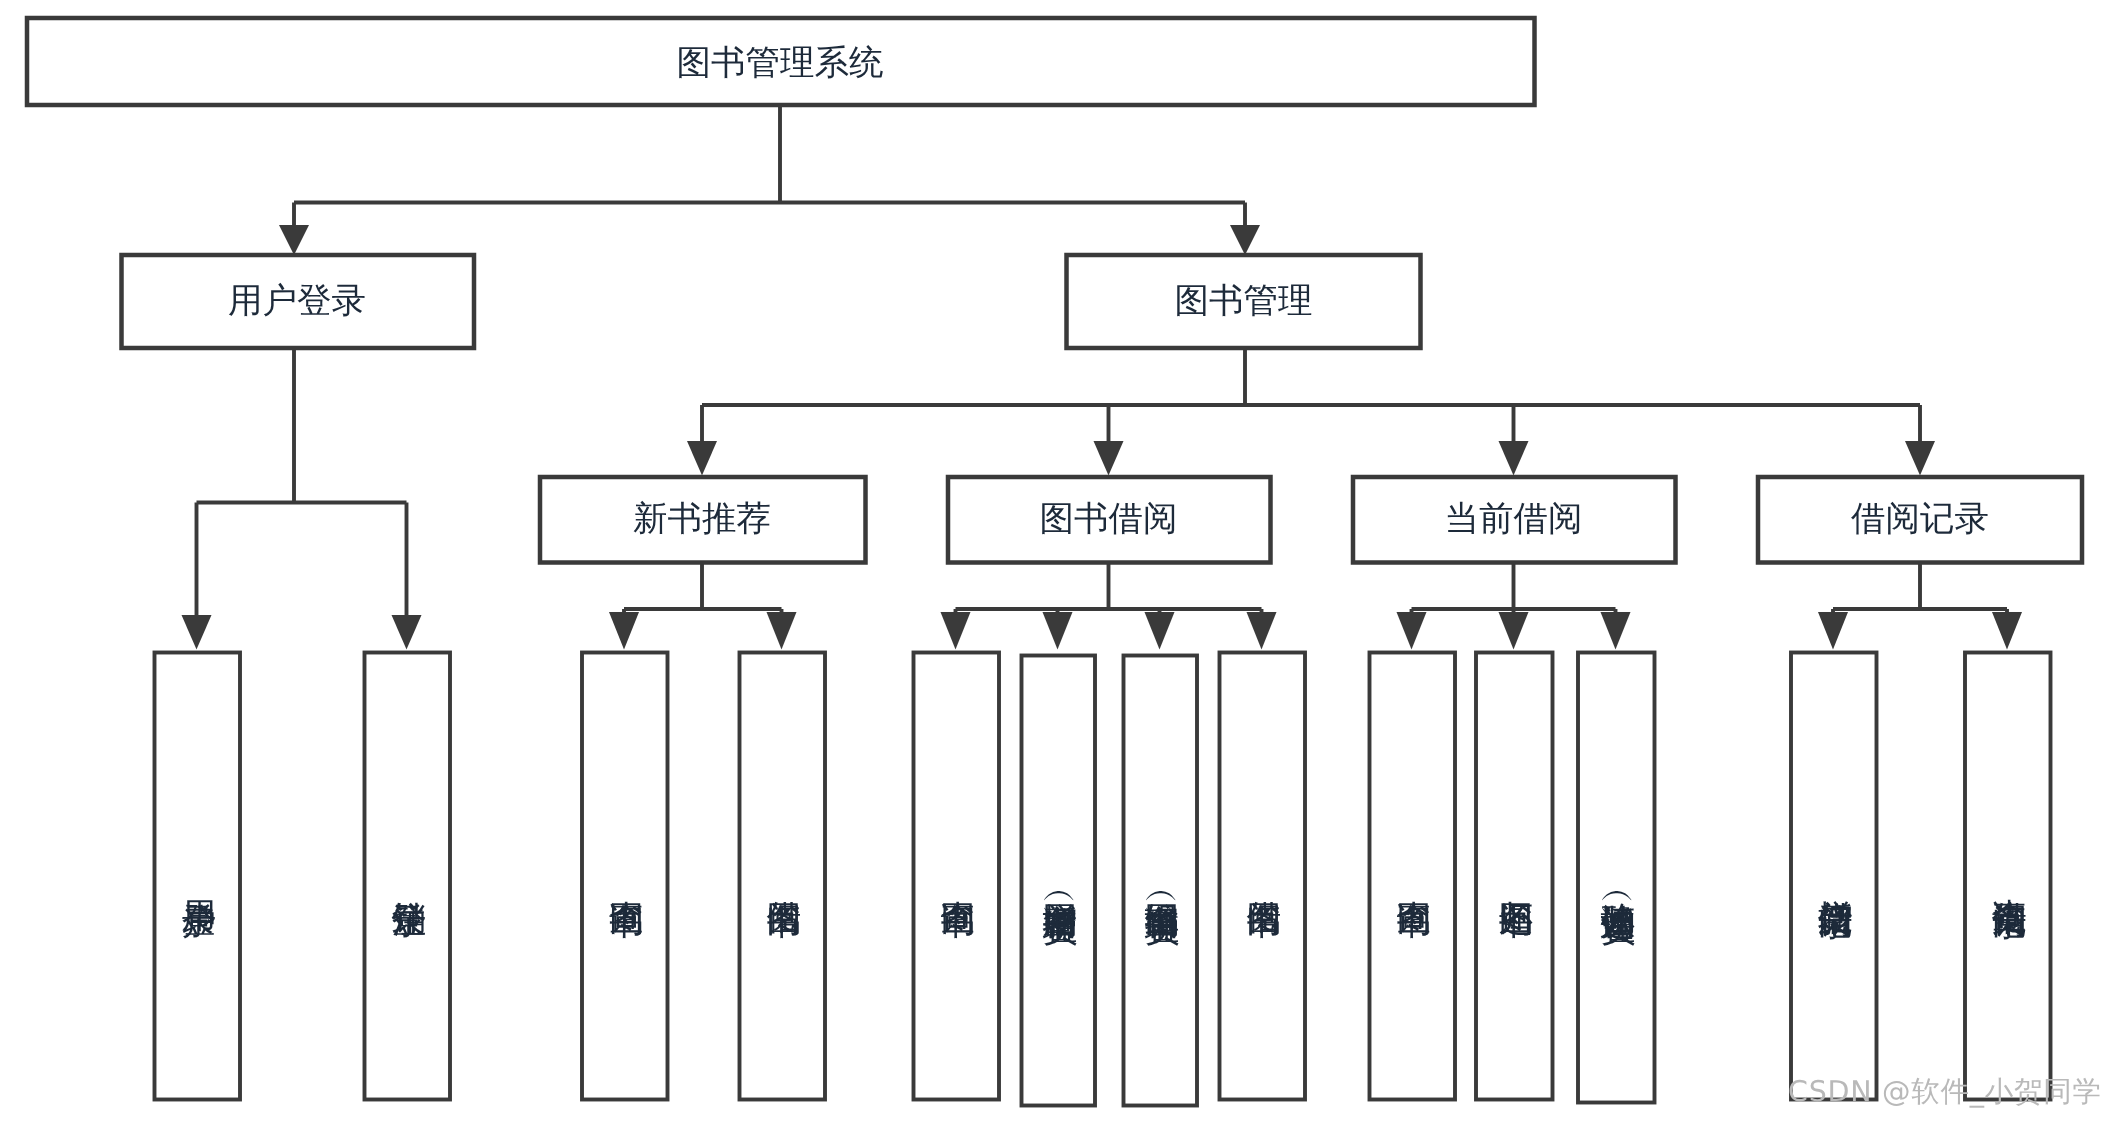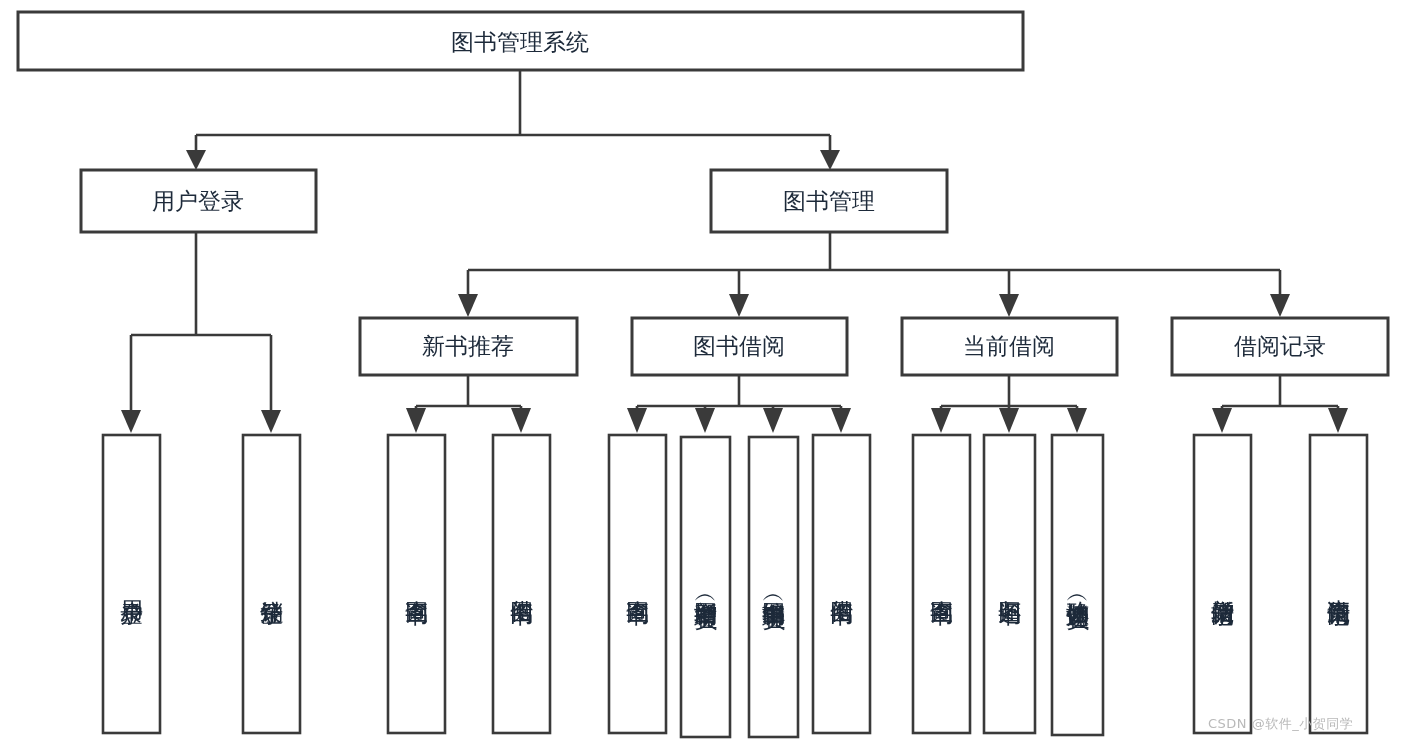--- a/index.html
+++ b/index.html
@@ -68,25 +68,24 @@
     font-size: 23px;
     color: #1d2a3a;
     line-height: 1.02;
     letter-spacing: 1px;
     white-space: nowrap;
     pointer-events: none;
   }
   .watermark {
     position: absolute;
     font-family: "DejaVu Sans", "Liberation Sans", sans-serif;
-    font-size: 13px;
+    font-size: 19px;
     color: #b9b9b9;
     white-space: nowrap;
     letter-spacing: 0.5px;
-    margin-left: 16px;
   }
 </style>
 </head>
 <body>
 
 <div id="diagram-root">
 
   <svg class="flow" viewBox="0 0 1405 747" xmlns="http://www.w3.org/2000/svg">
 
     <g>

